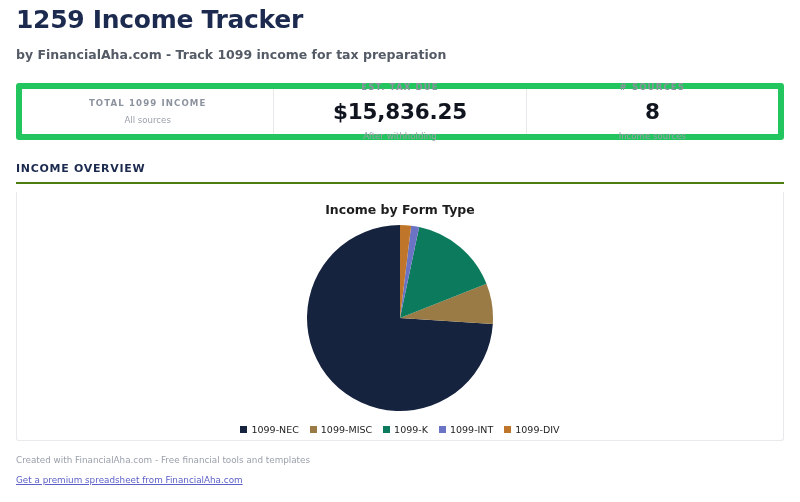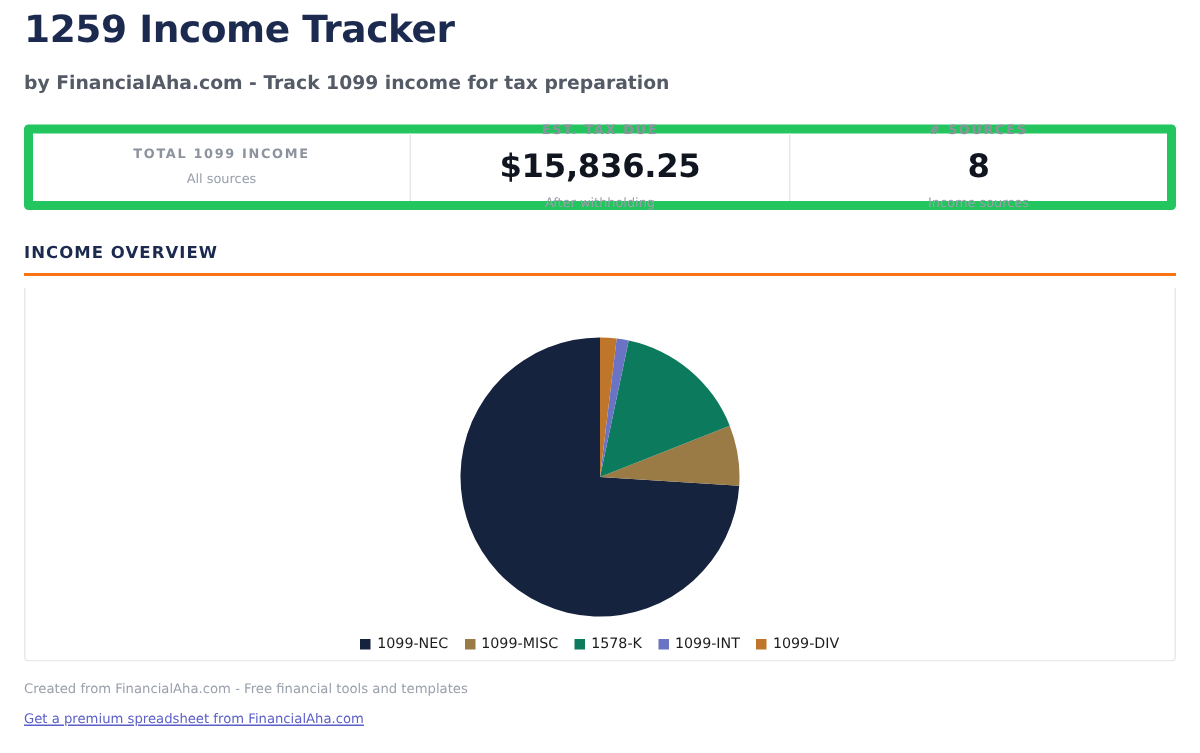--- a/index.html
+++ b/index.html
@@ -86,21 +86,21 @@
 
   
   .section-head {
     margin-top: 22px;
     font-size: 11px;
     font-weight: bold;
     letter-spacing: 0.7px;
     color: #1b2a4e;
     text-transform: uppercase;
     padding-bottom: 7px;
-    border-bottom: 2px solid #f97316;
+    border-bottom: 2px solid #4d7c0f;
     line-height: 13px;
   }
 
   
   .chart-card {
     margin-top: 8px;
     border: 1px solid #e7e9ed;
     border-top: none;
     border-radius: 0 0 3px 3px;
     height: 249px;
@@ -200,20 +200,21 @@
     <div class="stat-card">
       <div class="stat-label"># SOURCES</div>
       <div class="stat-value">8</div>
       <div class="stat-sub">Income sources</div>
     </div>
   </div>
 
   <div class="section-head">INCOME OVERVIEW</div>
 
   <div class="chart-card">
+    <div class="chart-title">Income by Form Type</div>
 
     <div class="pie-wrap">
       <svg class="pie-svg" width="188" height="188" viewBox="0 0 188 188">
         <g id="pie-slices">
             <path d="M 94 94 L 94.00 1.00 A 93 93 0 1 0 186.81 99.90 Z" fill="#16233f"></path>
             <path d="M 94 94 L 186.81 99.90 A 93 93 0 0 0 180.48 59.80 Z" fill="#9a7b45"></path>
             <path d="M 94 94 L 180.48 59.80 A 93 93 0 0 0 113.16 3.00 Z" fill="#0c7a5c"></path>
             <path d="M 94 94 L 113.16 3.00 A 93 93 0 0 0 105.13 1.67 Z" fill="#6b73c4"></path>
             <path d="M 94 94 L 105.13 1.67 A 93 93 0 0 0 94.00 1.00 Z" fill="#c0762a"></path>
           </g>
@@ -224,31 +225,31 @@
         <div class="legend-item">
           <span class="legend-swatch" style="background: rgb(22, 35, 63);"></span>
           <span class="legend-text">1099-NEC</span>
         </div>
         <div class="legend-item">
           <span class="legend-swatch" style="background: rgb(154, 123, 69);"></span>
           <span class="legend-text">1099-MISC</span>
         </div>
         <div class="legend-item">
           <span class="legend-swatch" style="background: rgb(12, 122, 92);"></span>
-          <span class="legend-text">1578-K</span>
+          <span class="legend-text">1099-K</span>
         </div>
         <div class="legend-item">
           <span class="legend-swatch" style="background: rgb(107, 115, 196);"></span>
           <span class="legend-text">1099-INT</span>
         </div>
         <div class="legend-item">
           <span class="legend-swatch" style="background: rgb(192, 118, 42);"></span>
           <span class="legend-text">1099-DIV</span>
         </div>
       </div>
   </div>
 
   <div class="footer">
-    <div class="footer-note">Created from FinancialAha.com - Free financial tools and templates</div>
+    <div class="footer-note">Created with FinancialAha.com - Free financial tools and templates</div>
     <a class="footer-link">Get a premium spreadsheet from FinancialAha.com</a>
   </div>
 
 </div>
 
 </body></html>

